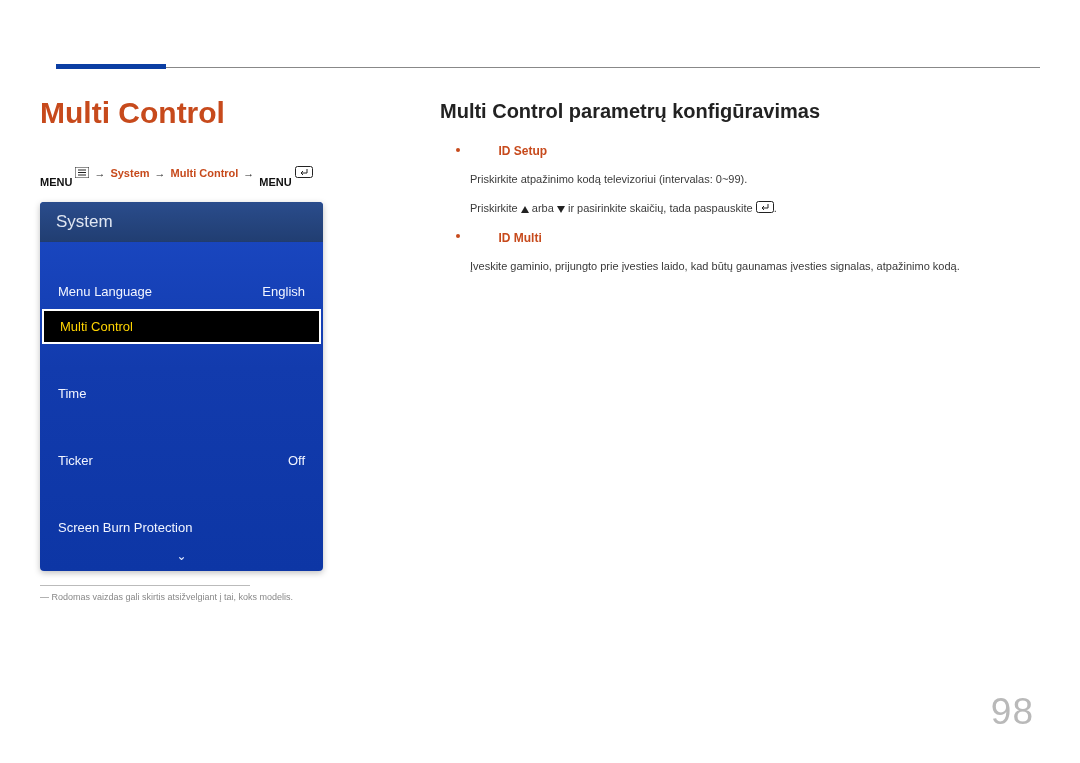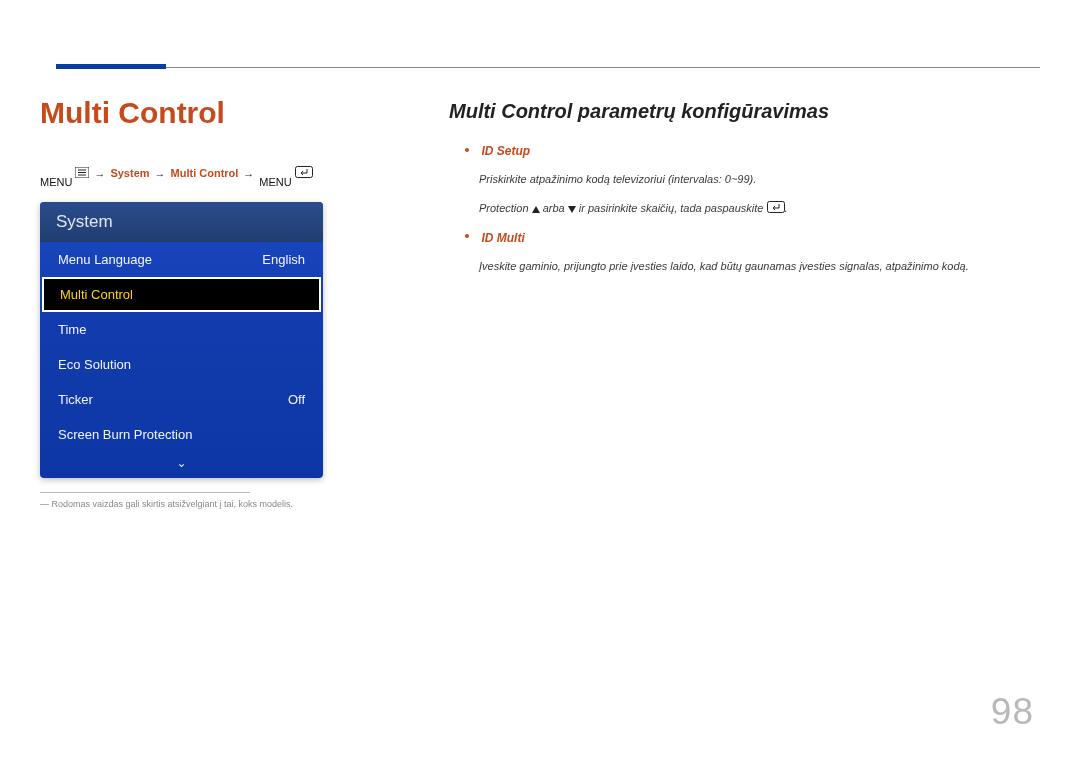--- a/index.html
+++ b/index.html
@@ -43,21 +43,21 @@
     font-size: 11px;
     font-weight: 600;
     display: flex;
     align-items: center;
     gap: 3px;
     flex-wrap: wrap;
     margin-bottom: 14px;
     color: #222;
   }
   .breadcrumb .bc-step { color: #c74a1c; font-weight: 600; }
-  .breadcrumb .bc-strong { color: #111; font-weight: 400; margin-top: 18px; }
+  .breadcrumb .bc-strong { color: #111; font-weight: 700; margin-top: 18px; }
   .arrow {
     font-size: 11px;
     color: #222;
     padding: 0 2px;
   }
   .menu-icon-svg, .enter-icon-svg { display: inline-block; vertical-align: middle; }
 
   .osd {
     width: 283px;
     border-radius: 4px;
@@ -74,20 +74,21 @@
     border-bottom: 1px solid rgba(0,0,0,0.2);
   }
   .osd-row {
     display: flex;
     justify-content: space-between;
     align-items: center;
     padding: 10px 18px;
     color: #f2f5ff;
     font-size: 13px;
     font-weight: 400;
+    margin-top: 32px;
   }
   .osd-row.selected {
     background: #000;
     color: #ffd400;
     border: 2px solid #fff;
     margin: 0 2px;
     padding: 8px 16px;
   }
   .osd-scroll {
     text-align: center;
@@ -103,44 +104,44 @@
     margin: 14px 0 6px;
   }
   .footnote {
     font-size: 9px;
     color: #888;
   }
   .footnote sup { font-size: 9px; color: #888; vertical-align: top; }
 
   .right-col {
     position: absolute;
-    left: 449px;
+    left: 440px;
     top: 100px;
     right: 60px;
-    font-style: italic;
   }
   .h2 {
     color: #222;
     font-size: 20px;
     font-weight: 600;
     margin-bottom: 18px;
   }
   .item-block { margin-bottom: 10px; }
   .item-dot {
     display: inline-block;
     width: 4px; height: 4px;
     border-radius: 50%;
     background: #c74a1c;
     vertical-align: middle;
     margin: 0 8px 2px 16px;
   }
   .item-title {
     color: #c74a1c;
     font-weight: 700;
     font-size: 12px;
+    margin-left: 26px;
   }
   .item-body {
     font-size: 11px;
     color: #3a3a3a;
     margin: 12px 0 2px 30px;
     line-height: 1.55;
   }
   .tri-up, .tri-down {
     display: inline-block;
     width: 0; height: 0;
@@ -201,24 +202,20 @@
     </div>
     <div class="osd-row selected">
       <span>Multi Control</span>
       <span></span>
     </div>
     <div class="osd-row">
       <span>Time</span>
       <span></span>
     </div>
     <div class="osd-row">
-      <span>Eco Solution</span>
-      <span></span>
-    </div>
-    <div class="osd-row">
       <span>Ticker</span>
       <span>Off</span>
     </div>
     <div class="osd-row">
       <span>Screen Burn Protection</span>
       <span></span>
     </div>
     <div class="osd-scroll">
       <span>⌄</span>
     </div>
@@ -234,21 +231,21 @@
 <div class="right-col">
   <div class="h2">Multi Control parametrų konfigūravimas</div>
 
   <div class="item-block">
     <div>
       <span class="item-dot"></span>
       <span class="item-title">ID Setup</span>
     </div>
     <div class="item-body">Priskirkite atpažinimo kodą televizoriui (intervalas: 0~99).</div>
     <div class="item-body">
-      <span>Protection </span>
+      <span>Priskirkite </span>
       <span class="tri-up"></span>
       <span> arba </span>
       <span class="tri-down"></span>
       <span> ir pasirinkite skaičių, tada paspauskite </span>
       <span class="enter-icon-svg">
         <svg width="18" height="12" viewBox="0 0 18 12">
             <rect x="0.5" y="0.5" width="17" height="11" rx="2" fill="none" stroke="#222" stroke-width="1"></rect>
             <path d="M12 3 L12 7 L6 7 M8 5 L6 7 L8 9" fill="none" stroke="#222" stroke-width="1"></path>
           </svg>
       </span><span>.</span>

